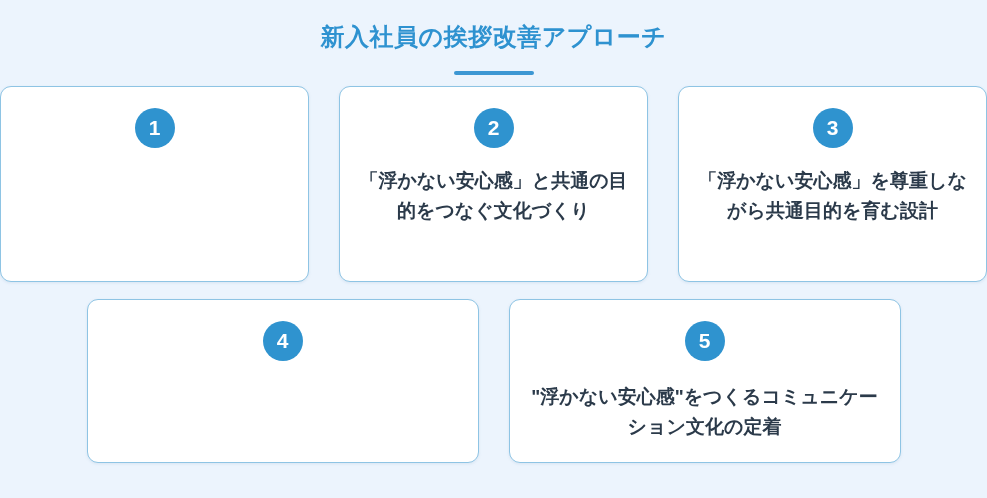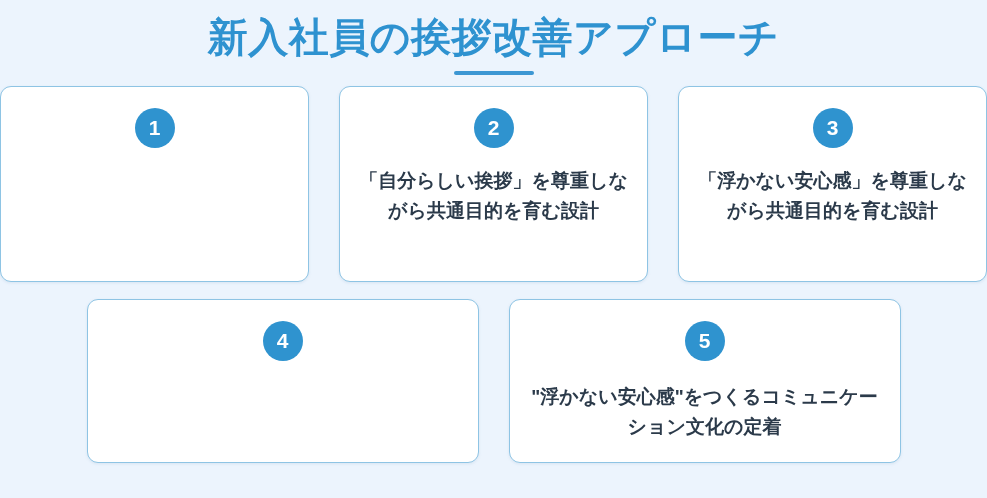--- a/index.html
+++ b/index.html
@@ -27,21 +27,21 @@
   }
 
   
   .header {
     width: 100%;
     text-align: center;
     padding-top: 18px;
   }
   .page-title {
     margin: 0;
-    font-size: 40px;
+    font-size: 24px;
     line-height: 38px;
     font-weight: 700;
     letter-spacing: 0.5px;
     color: #2e92d0;
     font-family: "Liberation Sans", "DejaVu Sans", sans-serif;
     text-align: center;
   }
   .title-divider {
     width: 80px;
     height: 4px;
@@ -136,21 +136,21 @@
   <div class="rows">
 
     <div class="row row-top">
 
       <div class="card">
         <div class="card-badge">1</div>
       </div>
 
       <div class="card">
         <div class="card-badge">2</div>
-        <div class="card-text">「自分らしい挨拶」を尊重しながら共通目的を育む設計</div>
+        <div class="card-text">「浮かない安心感」と共通の目的をつなぐ文化づくり</div>
       </div>
 
       <div class="card">
         <div class="card-badge">3</div>
         <div class="card-text">「浮かない安心感」を尊重しながら共通目的を育む設計</div>
       </div>
 
     </div>
 
     <div class="row row-bottom">

